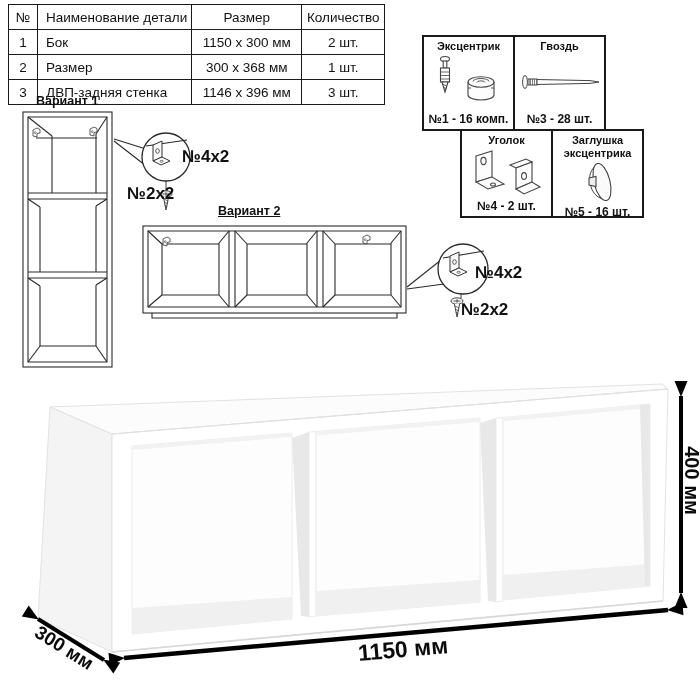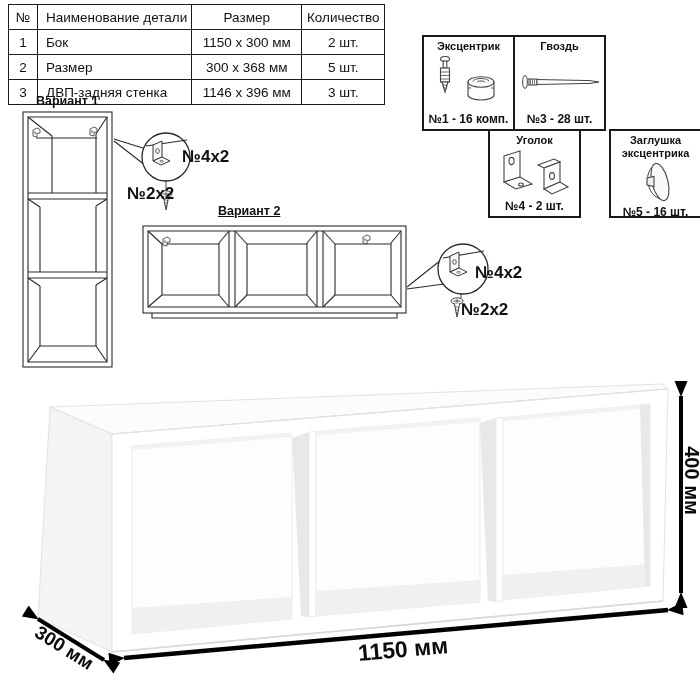--- a/index.html
+++ b/index.html
@@ -18,21 +18,21 @@
   .parts-table .c-qty{width:83px;}
 
   
   .hw-row{position:absolute;display:flex;}
   .hw-cell{width:93px;border:2px solid #1a1a1a;background:#fff;display:flex;flex-direction:column;
            align-items:center;padding:3px 2px 3px 2px;}
   .hw-cell + .hw-cell{margin-left:-2px;}
   .hw-row1{left:414px;top:35px;padding-left:8px;}
   .hw-row1 .hw-cell{height:96px;}
   .hw-row2{left:460px;top:129px;}
-  .hw-row2 .hw-cell{height:89px;margin-left:28px;}
+  .hw-row2 .hw-cell{height:89px;}
   .hw-title{font-size:11px;font-weight:bold;text-align:center;line-height:1.15;}
   .hw-icon{flex:1;display:flex;align-items:center;justify-content:center;}
   .hw-count{font-size:12px;font-weight:bold;white-space:nowrap;}
 
   .lbl{position:absolute;font-weight:bold;white-space:nowrap;}
   .variant-title{font-size:12.5px;}
   .callout-label{font-size:17px;}
 
   .dim{position:absolute;font-weight:bold;color:#0b0b0b;text-align:center;}
   .dim-width{left:300px;top:636px;width:206px;font-size:23px;transform:rotate(-5deg);}
@@ -151,21 +151,21 @@
     <tr>
       <td class="c-num">1</td>
       <td class="c-name">Бок</td>
       <td class="c-size">1150 x 300 мм</td>
       <td class="c-qty">2 шт.</td>
     </tr>
     <tr>
       <td class="c-num">2</td>
       <td class="c-name">Размер</td>
       <td class="c-size">300 x 368 мм</td>
-      <td class="c-qty">5 шт.</td>
+      <td class="c-qty">1 шт.</td>
     </tr>
     <tr>
       <td class="c-num">3</td>
       <td class="c-name">ДВП-задняя стенка</td>
       <td class="c-size">1146 x 396 мм</td>
       <td class="c-qty">3 шт.</td>
     </tr>
   </tbody>
     </table>
 

